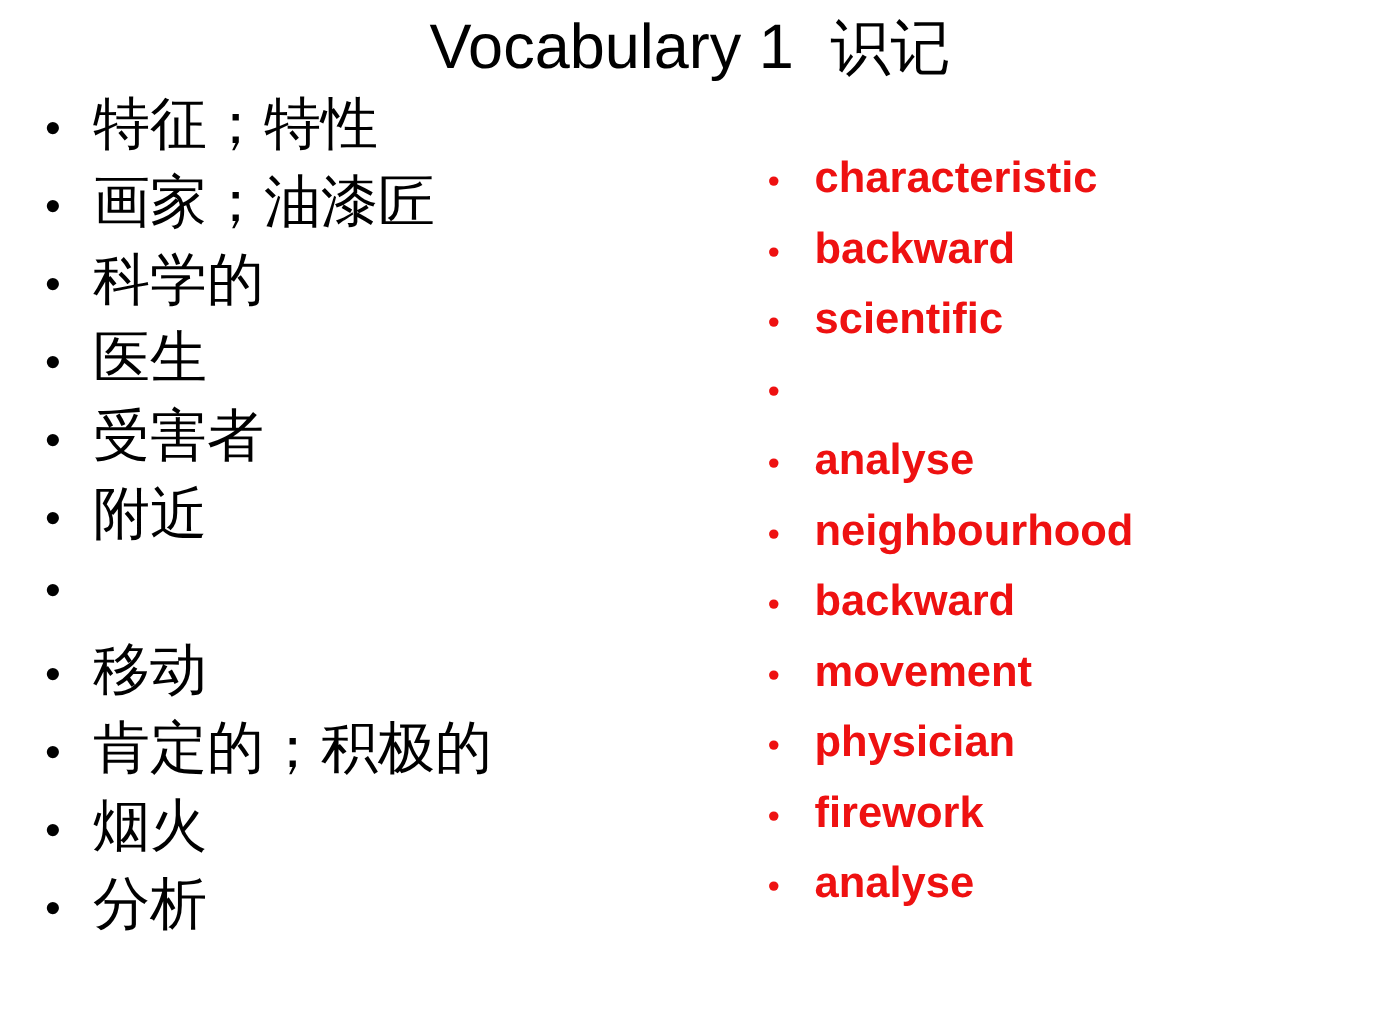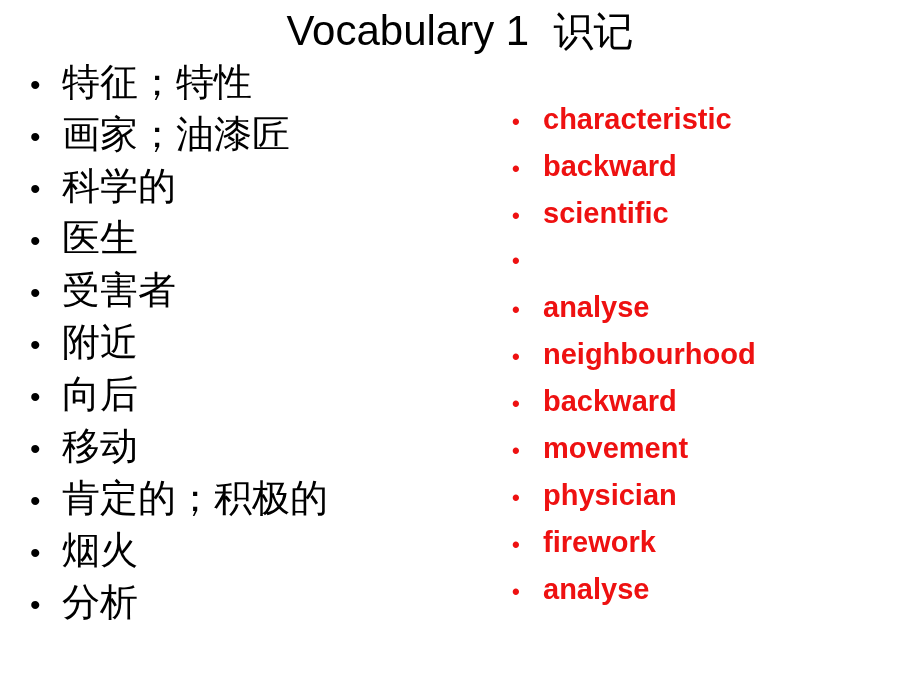--- a/index.html
+++ b/index.html
@@ -138,21 +138,20 @@
     <li class="bullet-item">
       <span class="bullet-dot">•</span>
       <span class="bullet-text">受害者</span>
     </li>
     <li class="bullet-item">
       <span class="bullet-dot">•</span>
       <span class="bullet-text">附近</span>
     </li>
     <li class="bullet-item">
       <span class="bullet-dot">•</span>
-      <span class="bullet-text">向后</span>
     </li>
     <li class="bullet-item">
       <span class="bullet-dot">•</span>
       <span class="bullet-text">移动</span>
     </li>
     <li class="bullet-item">
       <span class="bullet-dot">•</span>
       <span class="bullet-text">肯定的；积极的</span>
     </li>
     <li class="bullet-item">

